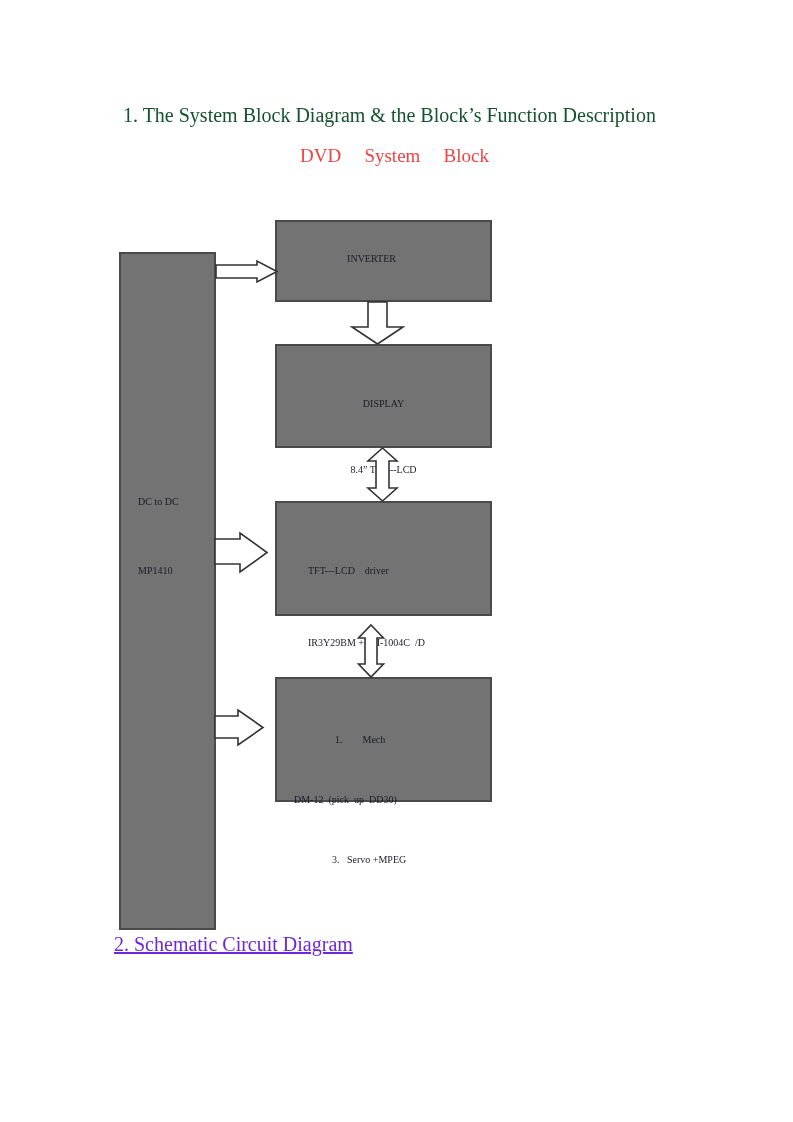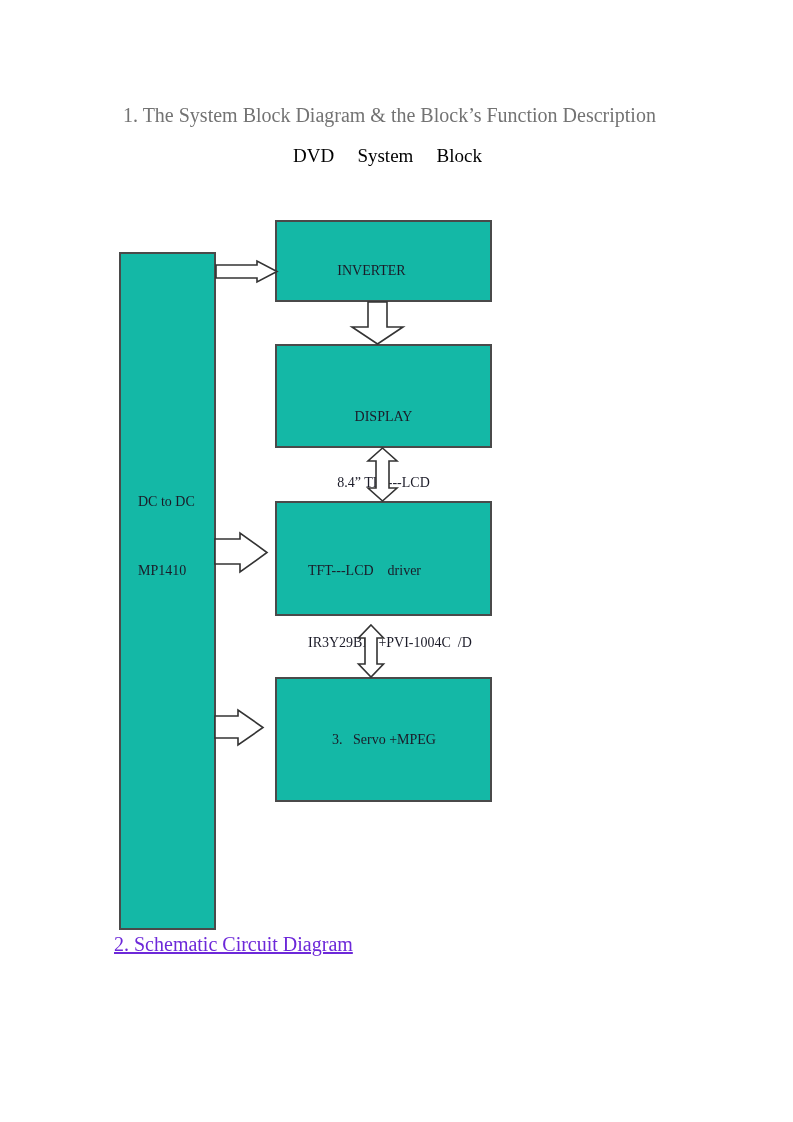--- a/index.html
+++ b/index.html
@@ -11,52 +11,52 @@
     margin: 0 auto;
     background: #ffffff;
     font-family: "Liberation Serif", "DejaVu Serif", serif;
     color: #1b1b28;
     overflow: hidden;
   }
   .heading-1 {
     position: absolute;
     left: 123px; top: 104px;
     font-size: 20px;
-    color: #737373;
+    color: #14532d;
     white-space: pre;
   }
   .diagram-title {
     position: absolute;
-    left: 293px; top: 145px;
+    left: 300px; top: 145px;
     font-size: 19px;
-    color: #000000;
+    color: #ef4444;
     white-space: pre;
     word-spacing: 3px;
   }
   .heading-2 {
     position: absolute;
     left: 114px; top: 933px;
     font-size: 20px;
     color: #6d28d9;
     white-space: pre;
     text-decoration: underline;
   }
   .block {
     position: absolute;
     border: 2px solid #4a4a4a;
-    background: #14b8a6;
-    font-size: 14px;
+    background: #737373;
+    font-size: 10px;
     white-space: pre;
   }
   .dc-box   { left: 119px; top: 252px; width: 97px;  height: 678px; }
   .dc-box .dc-label { position: absolute; left: 17px; top: 190px; line-height: 23px; }
   .inverter-box { left: 275px; top: 220px; width: 217px; height: 82px;
                   text-align: center; padding-top: 9px; padding-right: 24px; }
   .display-box  { left: 275px; top: 344px; width: 217px; height: 104px;
-                  text-align: center; padding-top: 16px; line-height: 22px; }
+                  text-align: center; padding-top: 3px; line-height: 22px; }
   .driver-box   { left: 275px; top: 501px; width: 217px; height: 115px;
                   padding: 8px 11px 0 31px; line-height: 24px; }
   .mech-box     { left: 275px; top: 677px; width: 217px; height: 125px;
                   padding-top: 11px; line-height: 20px; }
   .mech-l1 { padding-left: 58px; }
   .mech-l2 { padding-left: 17px; }
   .mech-l3 { padding-left: 55px; }
   .mech-l4 { padding-left: 80px; }
   .arrow-layer {
     position: absolute;
@@ -95,20 +95,22 @@
     <div>DISPLAY</div>
     <div>8.4” TFT---LCD</div>
   </div>
 
   <div class="block driver-box">
     <div>TFT---LCD    driver</div>
     <div>IR3Y29BM +PVI-1004C  /D</div>
   </div>
 
   <div class="block mech-box">
+    <div class="mech-l1">1.        Mech</div>
+    <div class="mech-l2">DM-12  (pick  up  DD30)</div>
     <div class="mech-l3">3.   Servo +MPEG</div>
   </div>
 
   <svg class="arrow-layer" viewBox="0 0 793 1122">
     <polygon points="216,265 257,265 257,261 277,271.5 257,282 257,278 216,278"></polygon>
     <polygon points="215,539 240,539 240,533 267,552.5 240,572 240,564 215,564"></polygon>
     <polygon points="215,716 238,716 238,710 263,727.5 238,745 238,738 215,738"></polygon>
     <polygon points="368,302 387,302 387,327 403,327 377.5,344 352,327 368,327"></polygon>
     <polygon points="382.5,448 397,461 389,461 389,488 397,488 382.5,501 368,488 376,488 376,461 368,461"></polygon>
     <polygon points="371,625 383.5,638 377,638 377,664 383.5,664 371,677 358.5,664 365,664 365,638 358.5,638"></polygon>

